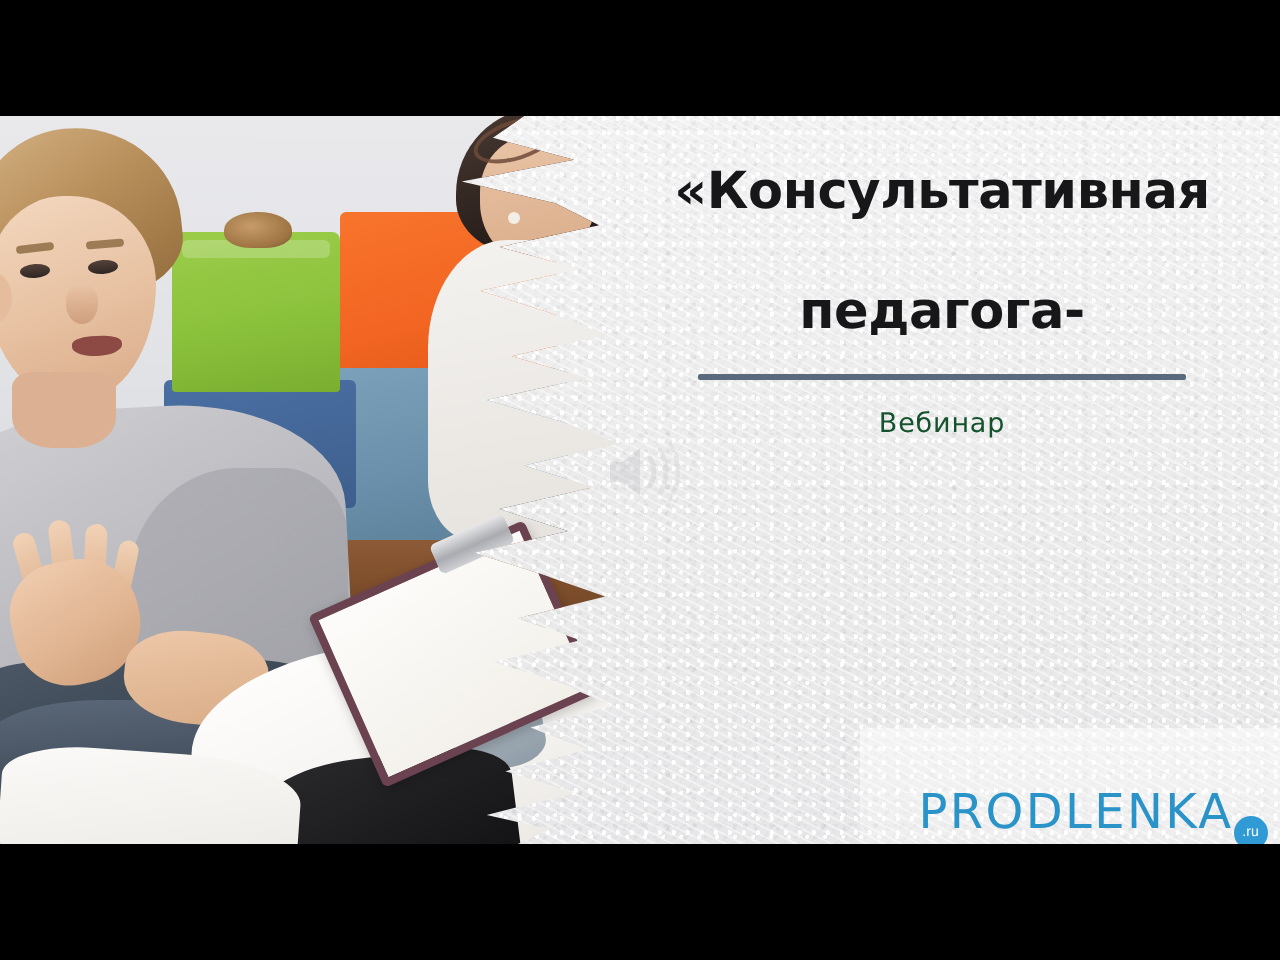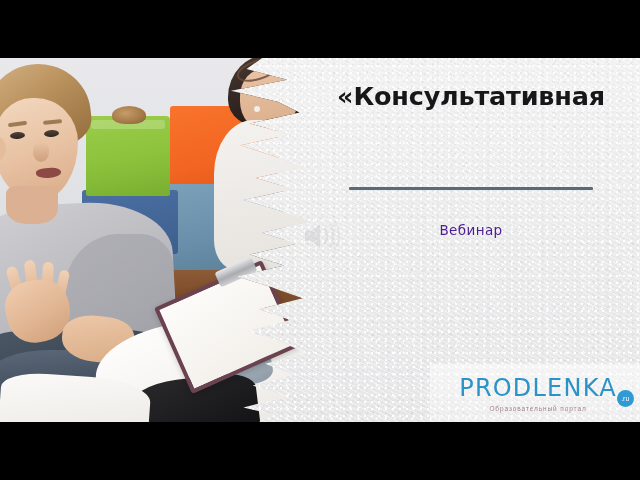--- a/index.html
+++ b/index.html
@@ -364,43 +364,43 @@
     word-spacing: -1px;
   }
   #rule {
     margin: 16px auto 0;
     width: 244px;
     height: 3px;
     background: #5a6a7d;
     border-radius: 1px;
   }
   #subtitle {
-    margin: 32px 0 0;
+    margin: 14px 0 0;
     font-family: "DejaVu Sans", "Liberation Sans", sans-serif;
     font-size: 13.5px;
-    color: #4c1d95;
+    color: #14532d;
     letter-spacing: .4px;
   }
 
   
   #speaker-watermark {
     position: absolute;
     left: 302px;
     top: 162px;
     width: 38px;
     height: 32px;
     z-index: 22;
     opacity: .30;
   }
 
   
   #logo {
     position: absolute;
     left: 452px;
-    top: 318px;
+    top: 336px;
     width: 172px;
     z-index: 25;
     text-align: center;
   }
   #logo-word {
     position: relative;
     display: inline-block;
     font-family: "DejaVu Sans", "Liberation Sans", sans-serif;
     font-size: 24px;
     font-weight: normal;
@@ -505,21 +505,21 @@
     <div id="speaker-watermark">
       <svg viewBox="0 0 38 32" width="38" height="32" aria-hidden="true">
         <path d="M3 11 h6 L18 4 v24 L9 21 H3 Z" fill="#b9b9bd"></path>
         <path d="M23 9 q4 7 0 14" stroke="#c2c2c6" stroke-width="2.4" fill="none" stroke-linecap="round"></path>
         <path d="M28 5 q6 11 0 22" stroke="#c8c8cc" stroke-width="2.4" fill="none" stroke-linecap="round"></path>
         <path d="M33 2 q8 14 0 28" stroke="#cecece" stroke-width="2.2" fill="none" stroke-linecap="round"></path>
       </svg>
     </div>
 
     <div id="title-block">
-      <h1 id="title"><span>«Консультативная</span><br><br><br></h1>
+      <h1 id="title"><span>«Консультативная</span><br><br><span>педагога-</span><br></h1>
       <div id="rule"></div>
       <p id="subtitle">Вебинар</p>
     </div>
 
     <div id="logo-plate"></div>
     <div id="logo">
       <div id="logo-word"><span>PRODLENKA</span><span id="logo-badge">.ru</span></div>
       <div id="logo-tagline">Образовательный портал</div>
     </div>
 

